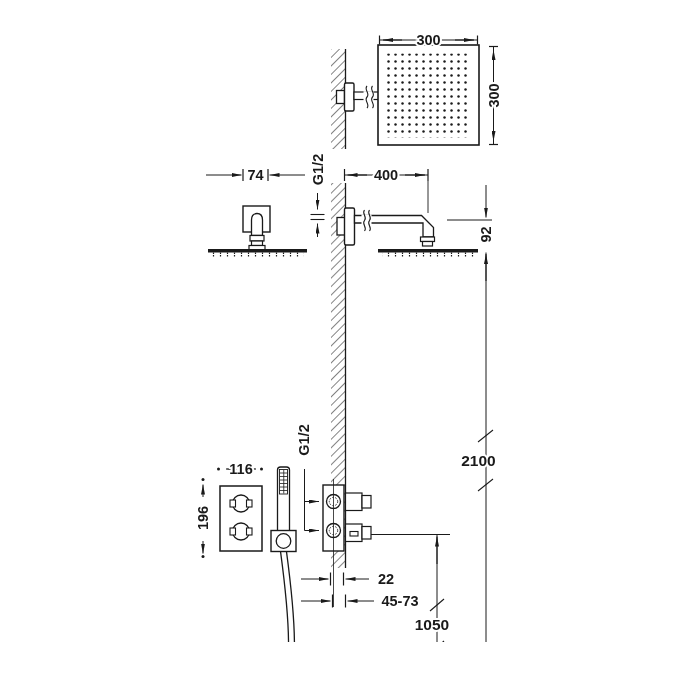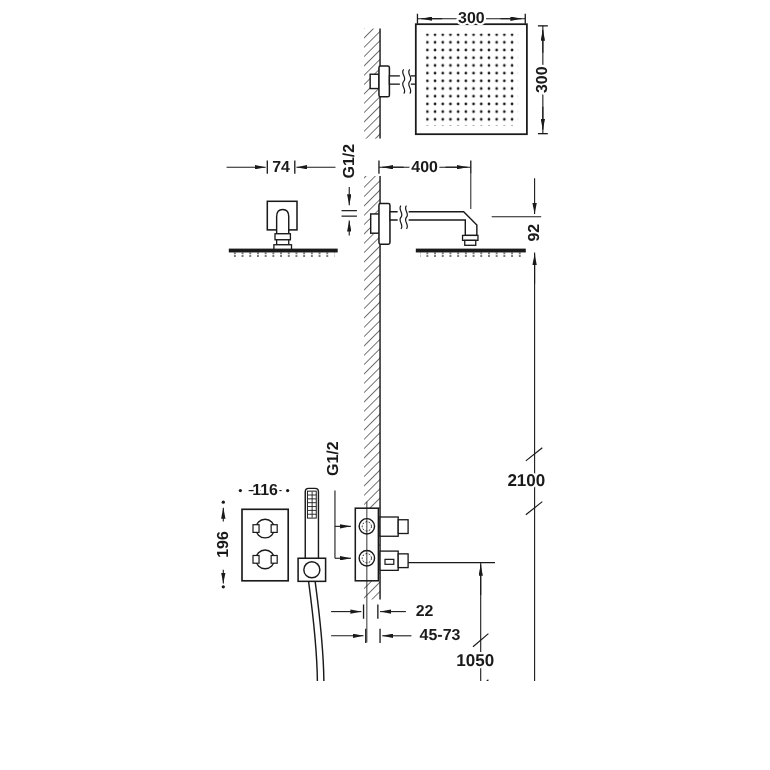--- a/index.html
+++ b/index.html
@@ -1,16 +1,16 @@
 <!DOCTYPE html>
 <html><head>
 <meta charset="utf-8">
 <style>
   html,body{margin:0;padding:0;background:#ffffff;}
-  .page{width:700px;height:619px;background:#ffffff;position:relative;overflow:hidden;}
+  .page{width:700px;height:619px;background:#ffffff;position:relative;overflow:hidden;margin-top:23px;}
   svg{display:block;}
   text{
     font-family:"Liberation Sans", sans-serif;
     font-weight:bold;
     fill:#1a1a1a;
     paint-order:stroke;
     stroke:#ffffff;
     stroke-width:4px;
     stroke-linejoin:round;
     font-size:14.5px;

